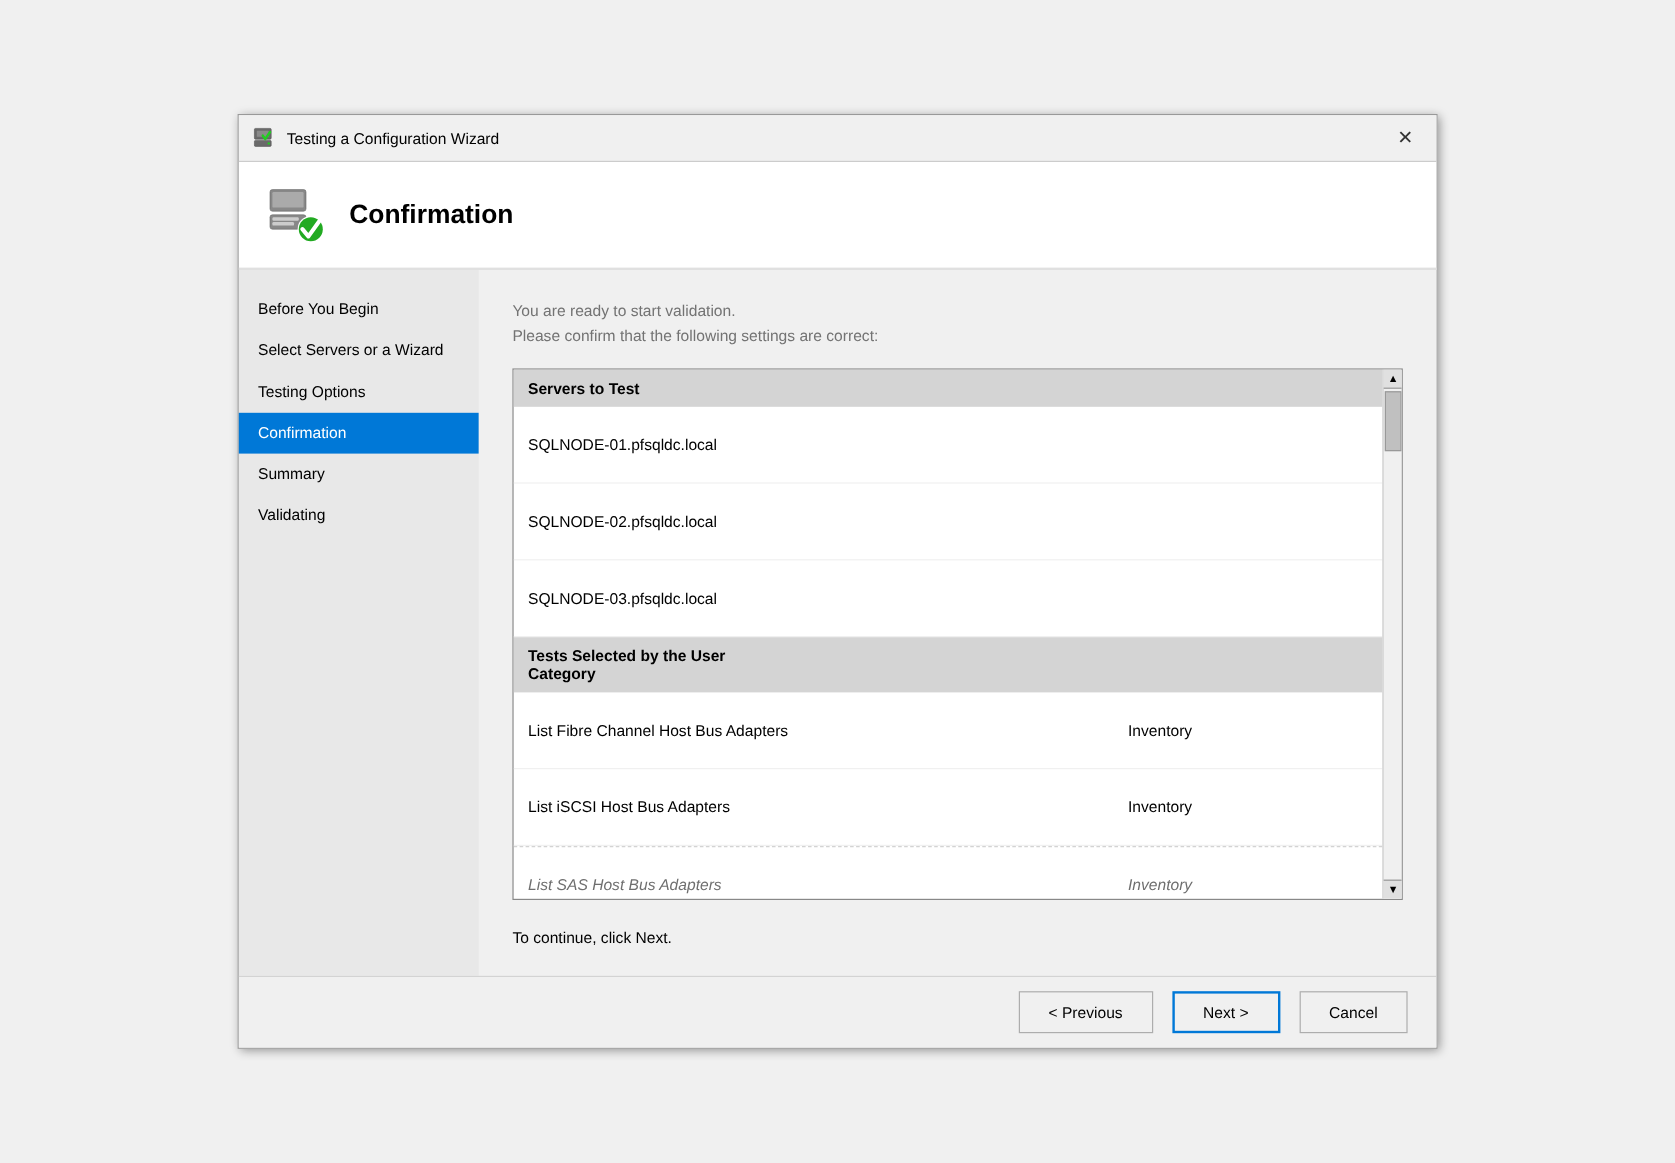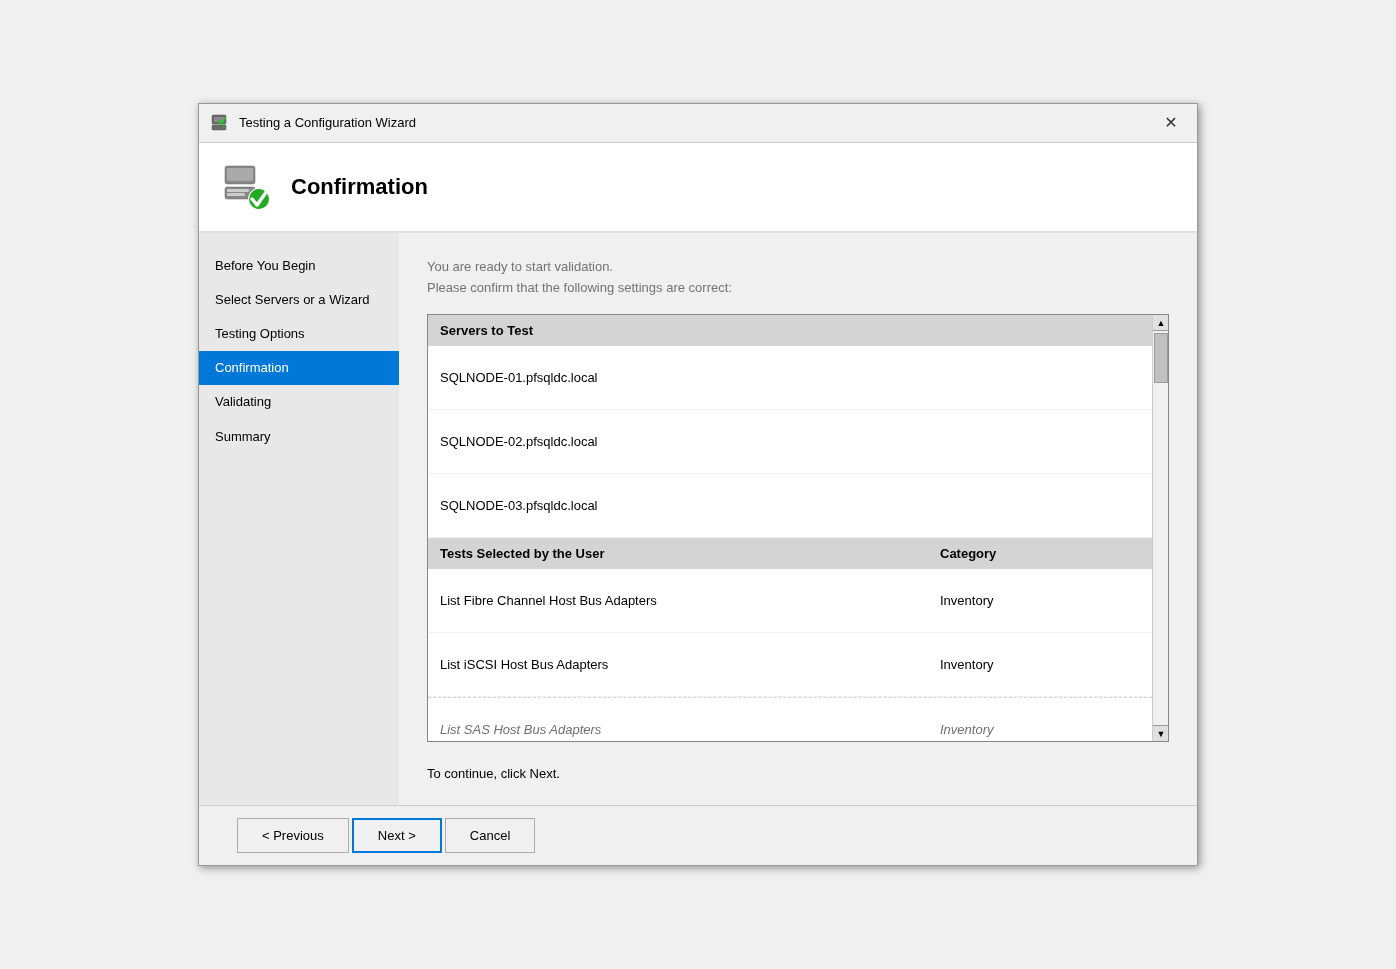--- a/index.html
+++ b/index.html
@@ -102,20 +102,21 @@
     }
     .section-header {
       background: #d4d4d4;
       padding: 8px 12px;
       font-weight: bold;
       font-size: 13px;
       color: #000;
     }
     .section-header.two-col {
       display: flex;
+      flex-direction: column;
     }
     .section-header .col-name {
       flex: 1;
     }
     .section-header .col-category {
       width: 200px;
     }
     .table-row {
       padding: 24px 12px;
       border-bottom: 1px solid #f0f0f0;
@@ -145,23 +146,24 @@
       overflow: hidden;
     }
     .footer-text {
       margin-top: 24px;
       color: #000;
       font-size: 13px;
     }
     .bottom-bar {
       background: #f0f0f0;
       border-top: 1px solid #ccc;
-      padding: 12px 38px;
-      display: flex;
-      gap: 3px;
+      padding: 12px 24px;
+      display: flex;
+      justify-content: flex-end;
+      gap: 16px;
     }
     .btn {
       padding: 8px 24px;
       font-size: 13px;
       cursor: pointer;
       border: 1px solid #adadad;
       background: #f0f0f0;
       color: #000;
       min-width: 90px;
     }
@@ -205,22 +207,22 @@
     <h1 class="header-title">Confirmation</h1>
   </div>
 
   <div class="content-area">
 
     <div class="sidebar">
       <div class="sidebar-item">Before You Begin</div>
       <div class="sidebar-item">Select Servers or a Wizard</div>
       <div class="sidebar-item">Testing Options</div>
       <div class="sidebar-item active">Confirmation</div>
+      <div class="sidebar-item">Summary</div>
       <div class="sidebar-item">Validating</div>
-      <div class="sidebar-item">Summary</div>
     </div>
 
     <div class="main-content">
       <div class="intro-text">
         <div>You are ready to start validation.</div>
         <div>Please confirm that the following settings are correct:</div>
       </div>
 
       <div class="settings-wrapper">
         <div style="margin-right: 16px;">

